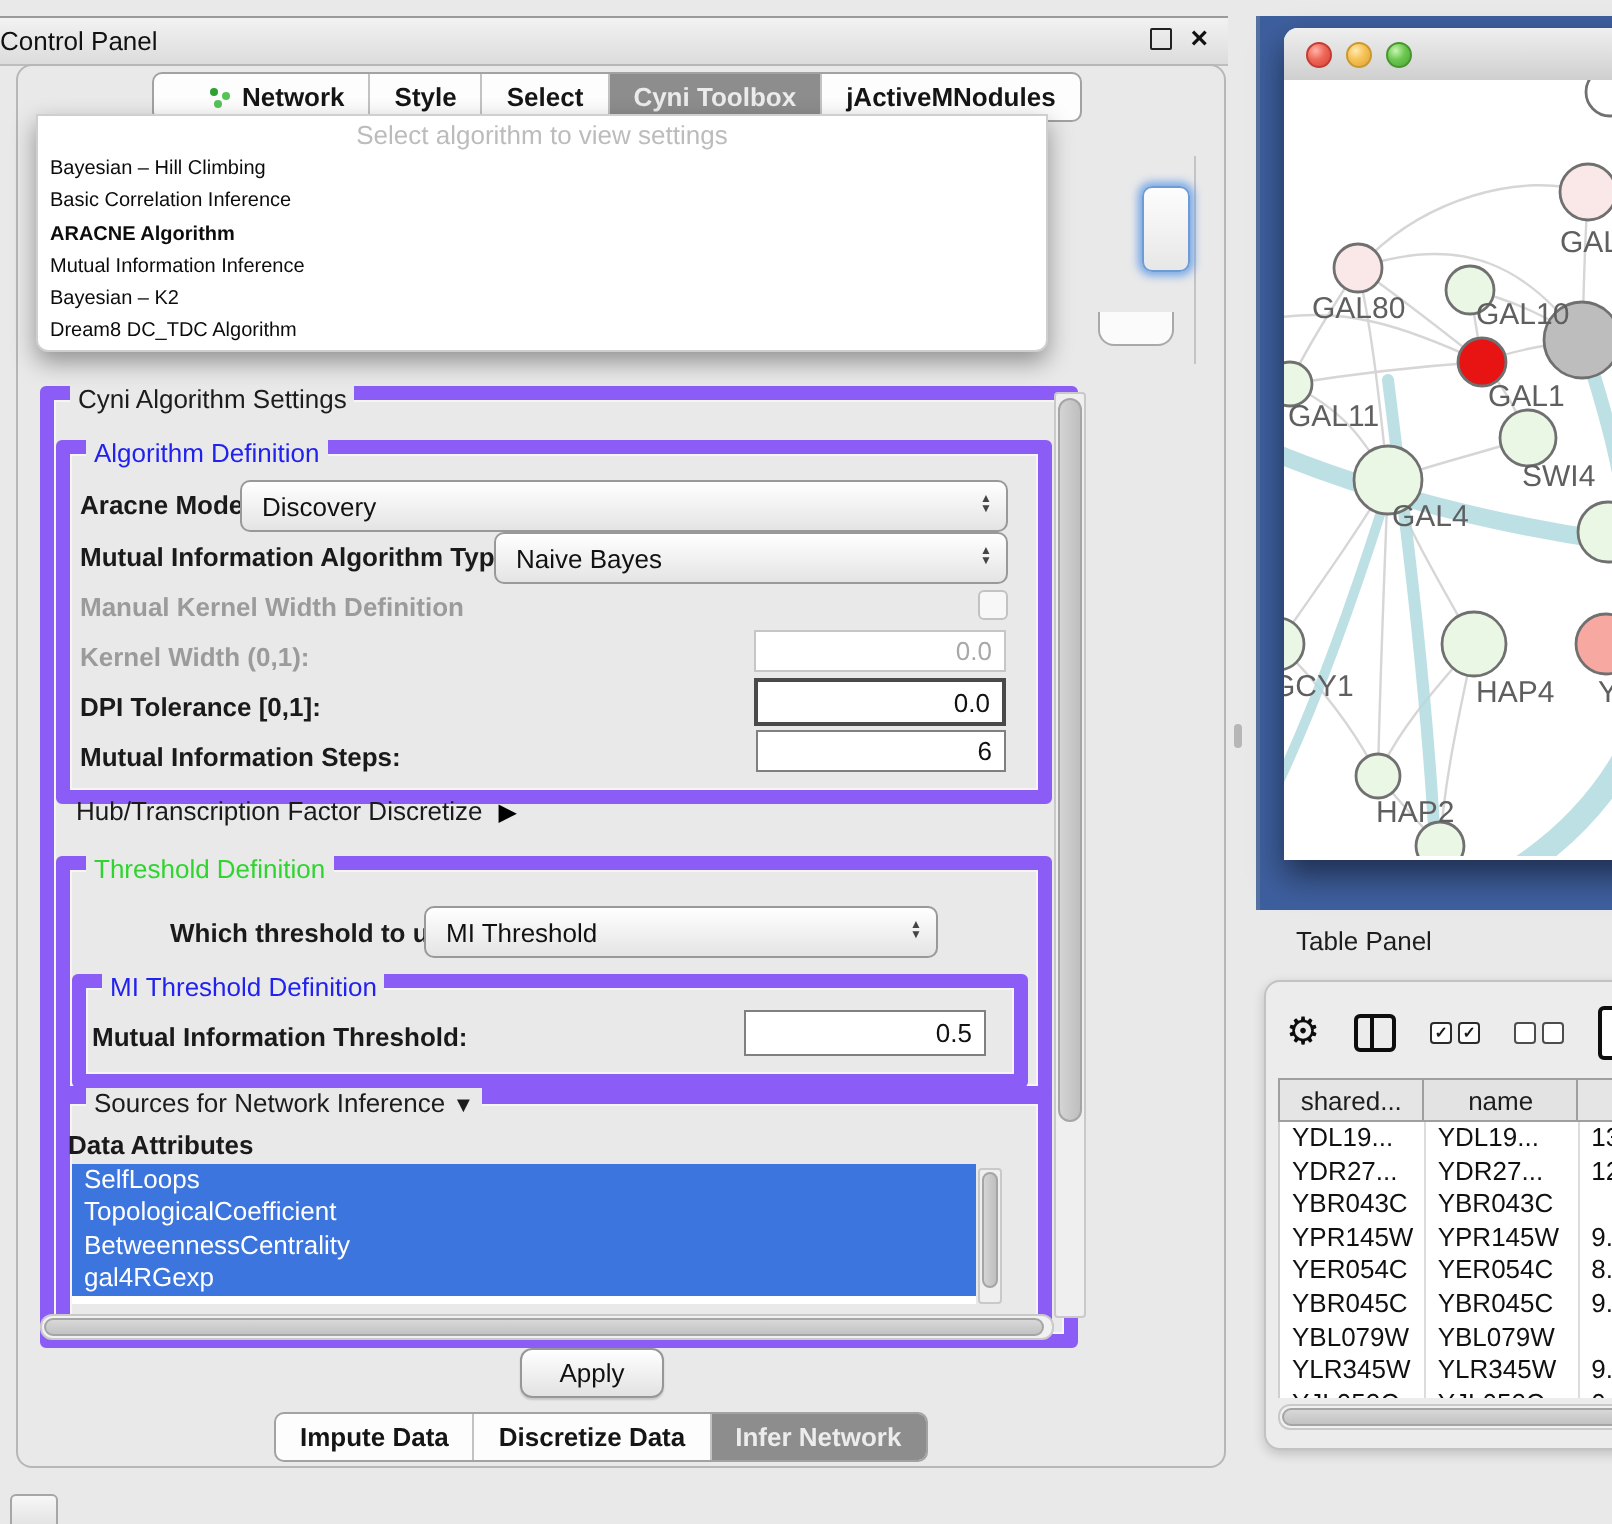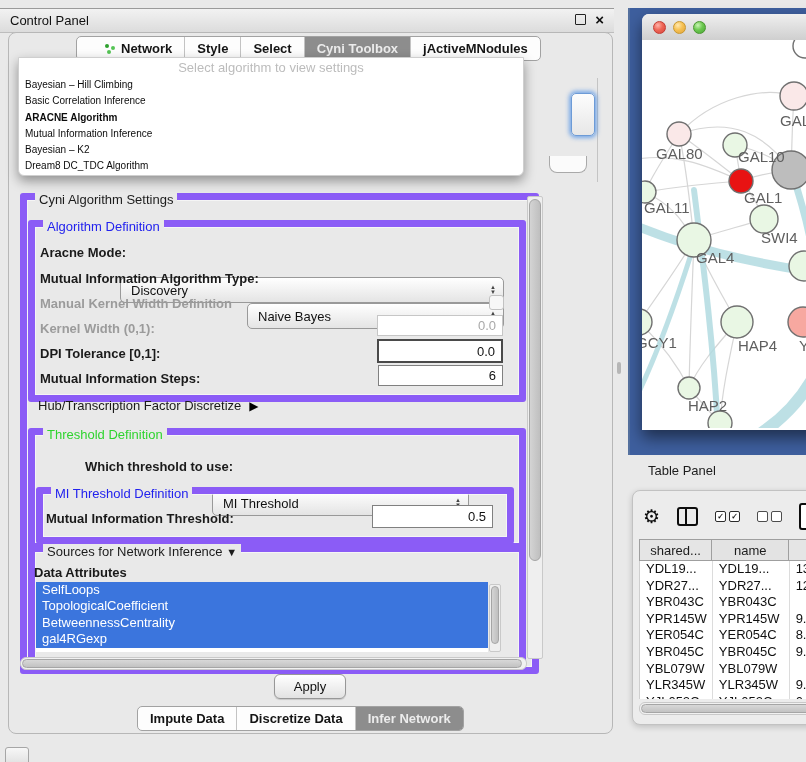--- a/index.html
+++ b/index.html
@@ -4,21 +4,21 @@
 <style>
   html,body{margin:0;padding:0;}
   #screen{position:relative;width:806px;height:762px;overflow:hidden;background:#e9e9e9;
     font-family:"Liberation Sans",sans-serif;-webkit-font-smoothing:antialiased;}
   .abs{position:absolute;}
 
   
   .cp-titlebar{left:0;top:8px;width:614px;height:23px;
     background:linear-gradient(#f2f2f2,#dcdcdc);border-top:1px solid #9a9a9a;border-bottom:1px solid #bdbdbd;
     display:flex;align-items:center;font-size:13px;color:#111;padding:0;}
-  .cp-title{margin-left:10px;}
+  .cp-title{}
   .cp-icons{position:absolute;right:10px;top:4px;display:flex;gap:9px;align-items:center;}
   .float-ico{width:9px;height:9px;border:1.6px solid #222;border-radius:1px;display:inline-block;}
   .close-ico{font-weight:900;font-size:15px;color:#111;line-height:13px;}
 
   
   .cp-body{left:8px;top:32px;width:603px;height:700px;background:#e9e9e9;
     border:1px solid #b7b7b7;border-radius:8px;}
 
   
   .seg-bar{display:flex;background:#fdfdfd;border:1px solid #a2a2a2;border-radius:5px;overflow:hidden;height:23px;}
@@ -49,21 +49,21 @@
   
   .group{position:absolute;border:7px solid #8b5cf6;border-radius:3px;box-shadow:inset 0 0 0 1px rgba(255,255,255,.55);}
   .legend{position:absolute;top:-8px;left:8px;background:#e9e9e9;padding:0 4px;font-size:13px;color:#1c1c1c;white-space:nowrap;}
   .legend.blue{color:#2222ee;}
   .legend.green{color:#2fd42f;}
 
   .lbl{position:absolute;font-size:13px;font-weight:bold;color:#1a1a1a;white-space:nowrap;}
   .lbl.dis{color:#9b9b9b;}
 
   .combo{position:absolute;height:24px;border:1px solid #999;border-radius:5px;
-    background:linear-gradient(#ffffff,#e4e4e4);display:flex;align-items:center;font-size:13px;color:#111;margin-top:37px;}
+    background:linear-gradient(#ffffff,#e4e4e4);display:flex;align-items:center;font-size:13px;color:#111;}
   .combo .cval{margin-left:10px;flex:1;}
   .combo .spin{display:flex;flex-direction:column;align-items:center;margin-right:7px;color:#444;
     font-size:6px;line-height:5px;}
 
   .tfield{position:absolute;background:#fff;font-size:13px;color:#111;text-align:right;
     display:flex;align-items:center;justify-content:flex-end;padding-right:6px;box-sizing:border-box;}
   .tfield.dis{border:1px solid #c6c6c6;color:#a9a9a9;}
   .tfield.strong{border:2px solid #4a4a4a;}
   .tfield.norm{border:1px solid #808080;}
 
@@ -73,21 +73,21 @@
   .vscroll{position:absolute;background:#efefef;border:1px solid #c9c9c9;border-radius:2px;}
   .vthumb{position:absolute;background:linear-gradient(90deg,#d4d4d4,#bfbfbf);border:1px solid #a5a5a5;border-radius:6px;}
   .hscroll{position:absolute;background:#f1f1f1;border:1px solid #c9c9c9;border-radius:6px;}
   .hthumb{position:absolute;left:1px;top:1px;bottom:1px;background:linear-gradient(#d8d8d8,#c2c2c2);
     border:1px solid #a5a5a5;border-radius:6px;}
 
   
   .attr-list{position:absolute;left:36px;top:582px;width:452px;height:70px;background:#fff;overflow:hidden;}
   .attr-item{height:16.4px;line-height:16.4px;font-size:13px;color:#fff;background:#3b75dd;padding-left:6px;}
 
-  .apply-btn{position:absolute;left:274px;top:674px;width:70px;height:23px;border:1px solid #979797;border-radius:6px;
+  .apply-btn{position:absolute;left:260px;top:674px;width:70px;height:23px;border:1px solid #979797;border-radius:6px;
     background:linear-gradient(#ffffff,#e2e2e2);font-size:13px;color:#111;display:flex;align-items:center;justify-content:center;
     font-family:"Liberation Sans",sans-serif;box-shadow:0 1px 1px rgba(0,0,0,.15);}
 
   .hub-row{position:absolute;left:38px;top:398px;font-size:13px;color:#1a1a1a;display:flex;align-items:center;gap:8px;}
   .hub-row .tri{font-size:12px;color:#000;}
 
   
   .net-frame{left:628px;top:8px;width:178px;height:447px;background:#3e5f9e;border-left:2px solid #55719f;box-sizing:border-box;}
   .mac-window{position:absolute;left:12px;top:6px;width:200px;height:416px;border-radius:7px 7px 0 0;
     box-shadow:0 8px 16px rgba(0,0,0,.5);background:#fff;}

